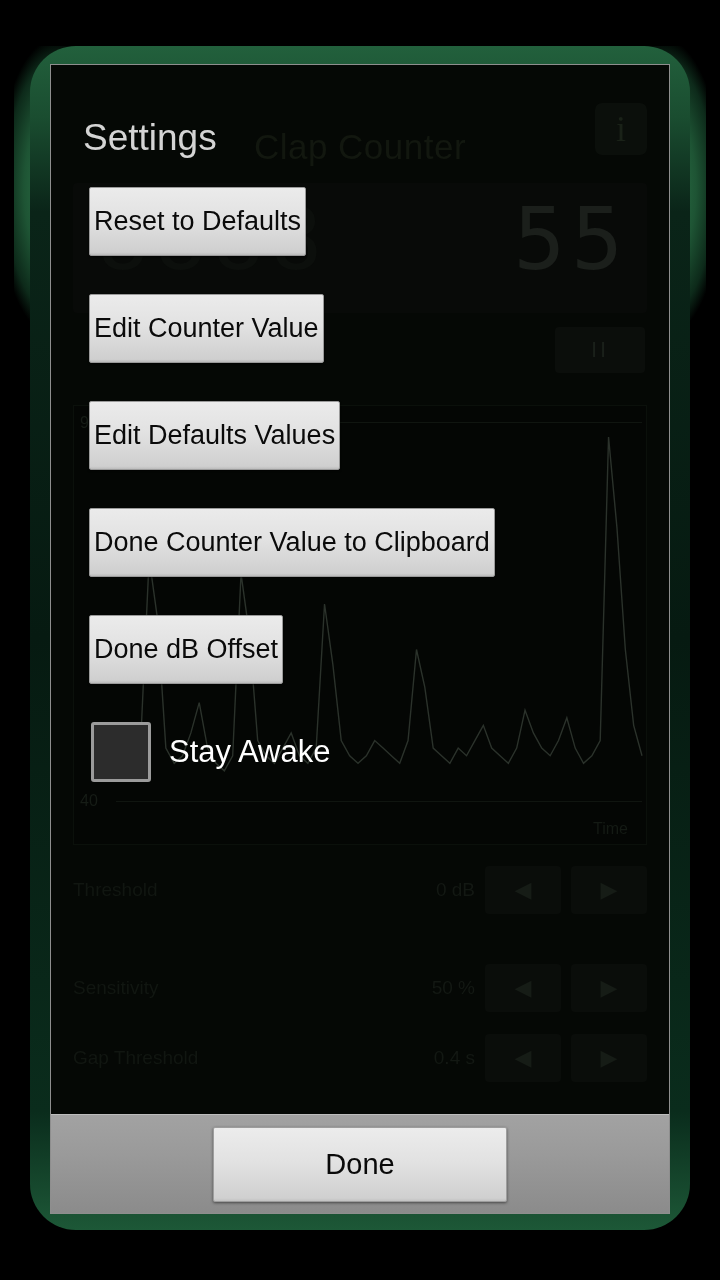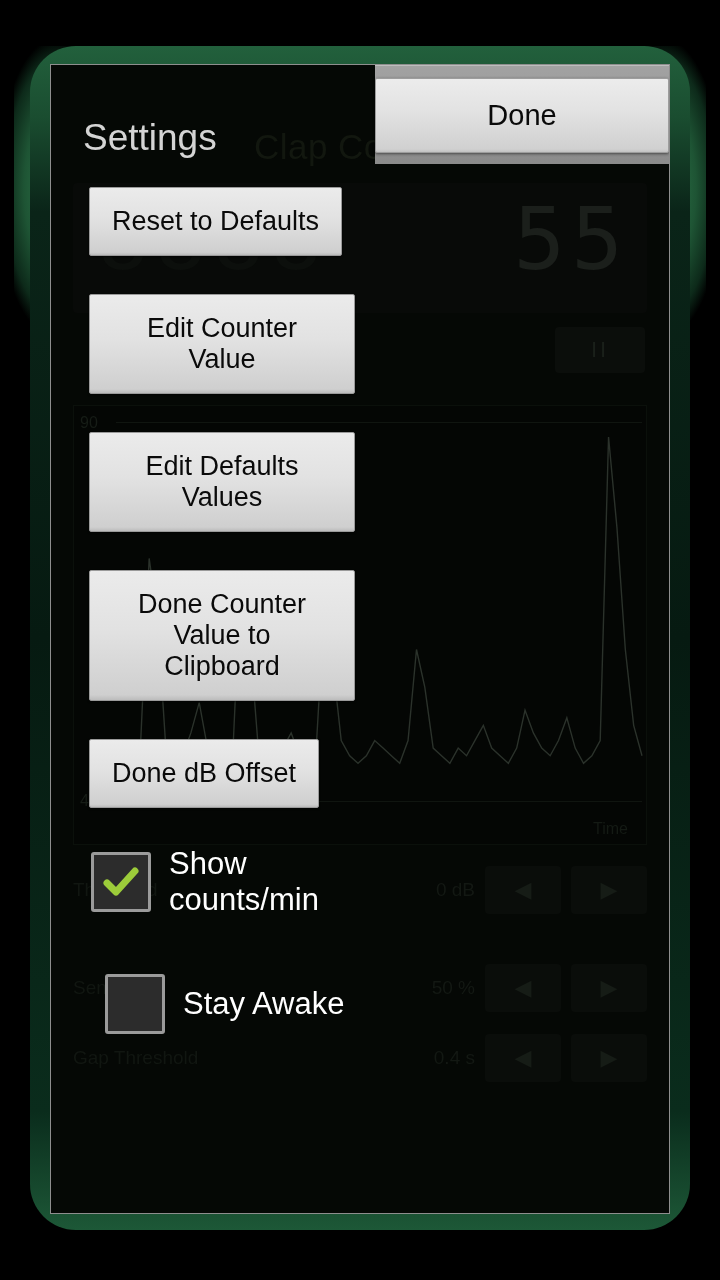--- a/index.html
+++ b/index.html
@@ -134,41 +134,41 @@
     position: absolute; right: 18px; bottom: 6px;
     font-size: 16px; color: #141a14;
   }
   .bg-graph svg { position: absolute; inset: 0; }
 
   
   #settings {
     position: absolute;
     inset: 0;
     display: flex;
-    flex-direction: row;
+    flex-direction: column;
   }
   #settings-body {
     flex: 1;
     position: relative;
     padding: 0;
   }
   #settings-title {
     position: absolute;
     left: 32px; top: 52px;
     font-size: 37px;
     color: #d4d4d4;
   }
   #btn-list {
     position: absolute;
     left: 38px; top: 122px; right: 20px;
   }
   .opt-btn {
     display: block;
     margin-bottom: 38px;
-    padding: 18px 22px;
+    padding: 18px 4px;
     font-size: 27px;
     color: #0a0a0a;
     background: linear-gradient(180deg, #ebebeb 0%, #e2e2e2 45%, #cfcfcf 96%, #bcbcbc 100%);
     border: 1px solid #9a9a9a;
     border-radius: 2px;
     box-shadow: 0 1px 2px rgba(0,0,0,.6);
     font-family: "Liberation Sans", sans-serif;
     text-align: center;
     cursor: pointer;
   }
@@ -278,28 +278,20 @@
 
         <div id="settings-title">Settings</div>
 
         <div id="btn-list">
           <button class="opt-btn">Reset to Defaults</button>
           <button class="opt-btn">Edit Counter Value</button>
           <button class="opt-btn">Edit Defaults Values</button>
           <button class="opt-btn">Done Counter Value to Clipboard</button>
           <button class="opt-btn">Done dB Offset</button>
 
-          <div class="chk-row">
-            <span class="chkbox">
-              <svg width="42" height="42" viewBox="0 0 42 42">
-                <polyline points="7,22 16,31 35,10" fill="none" stroke="#9ccc3a" stroke-width="7" stroke-linecap="round" stroke-linejoin="round"></polyline>
-              </svg>
-            </span>
-            <span class="chk-label">Show counts/min</span>
-          </div>
 
           <div class="chk-row">
             <span class="chkbox"></span>
             <span class="chk-label">Stay Awake</span>
           </div>
         </div>
       </div>
 
       <div id="bottom-bar">
         <button id="done-btn">Done</button>

